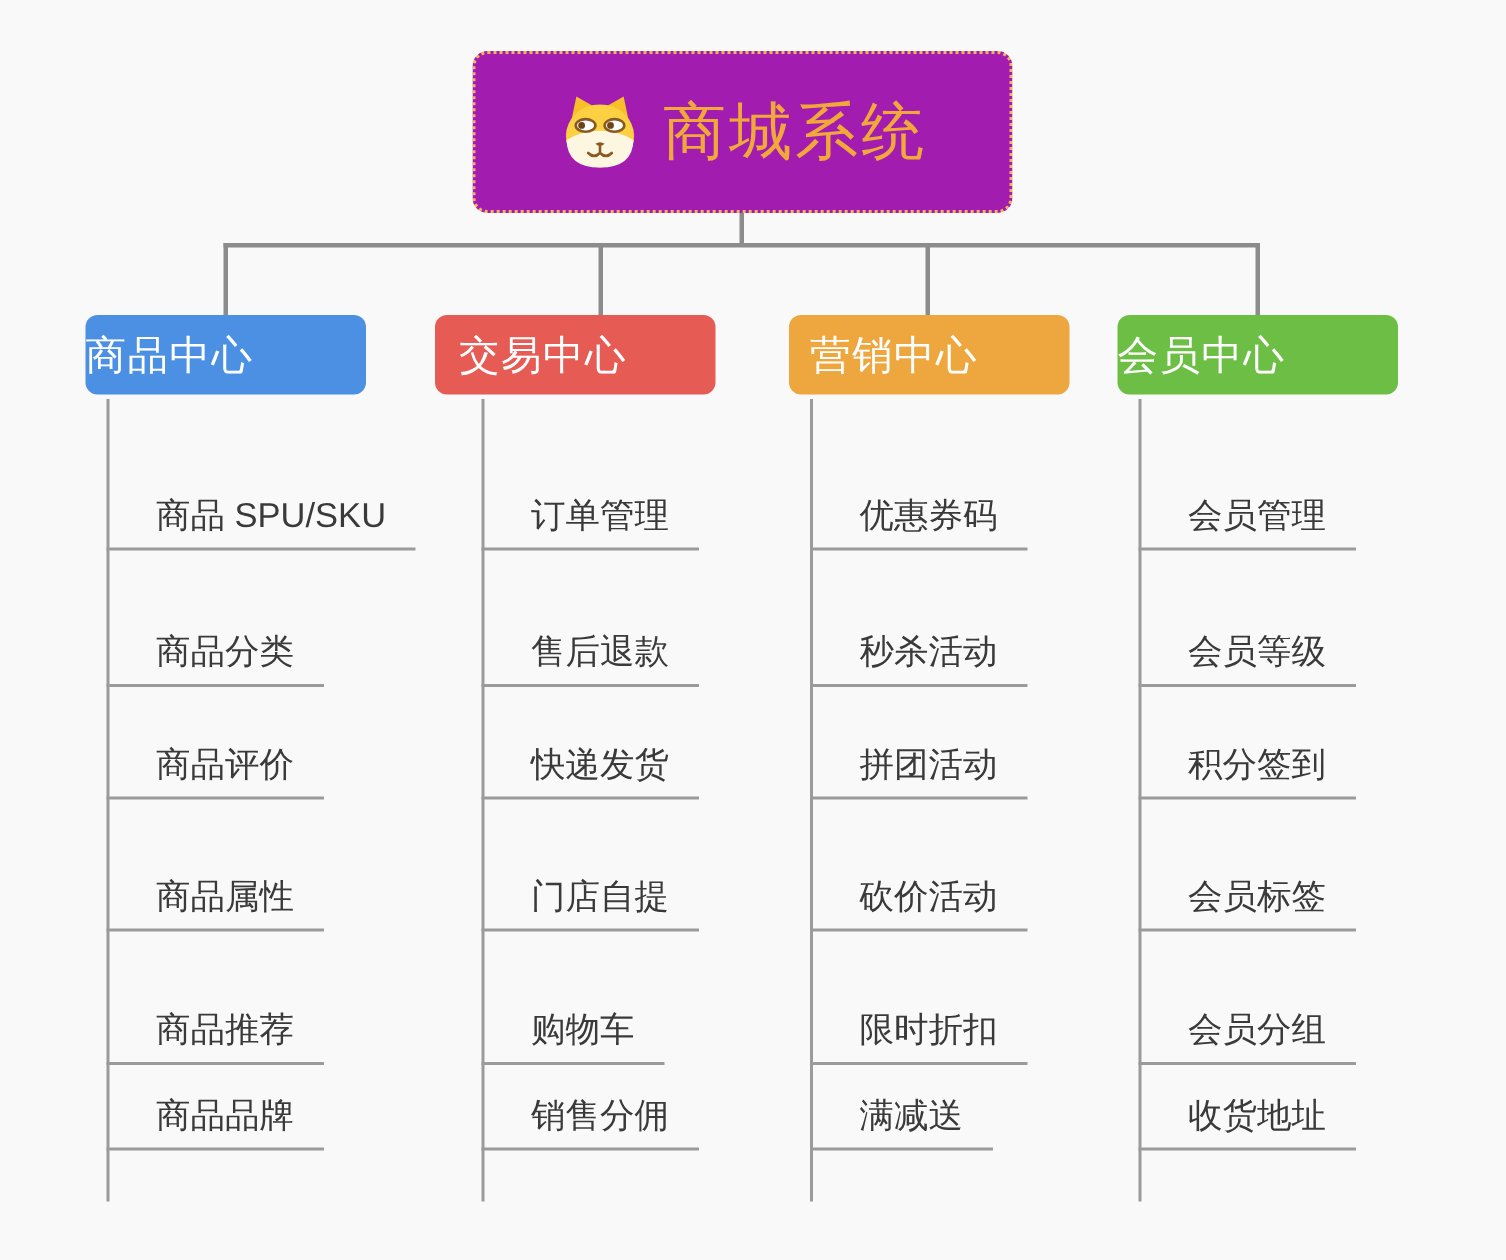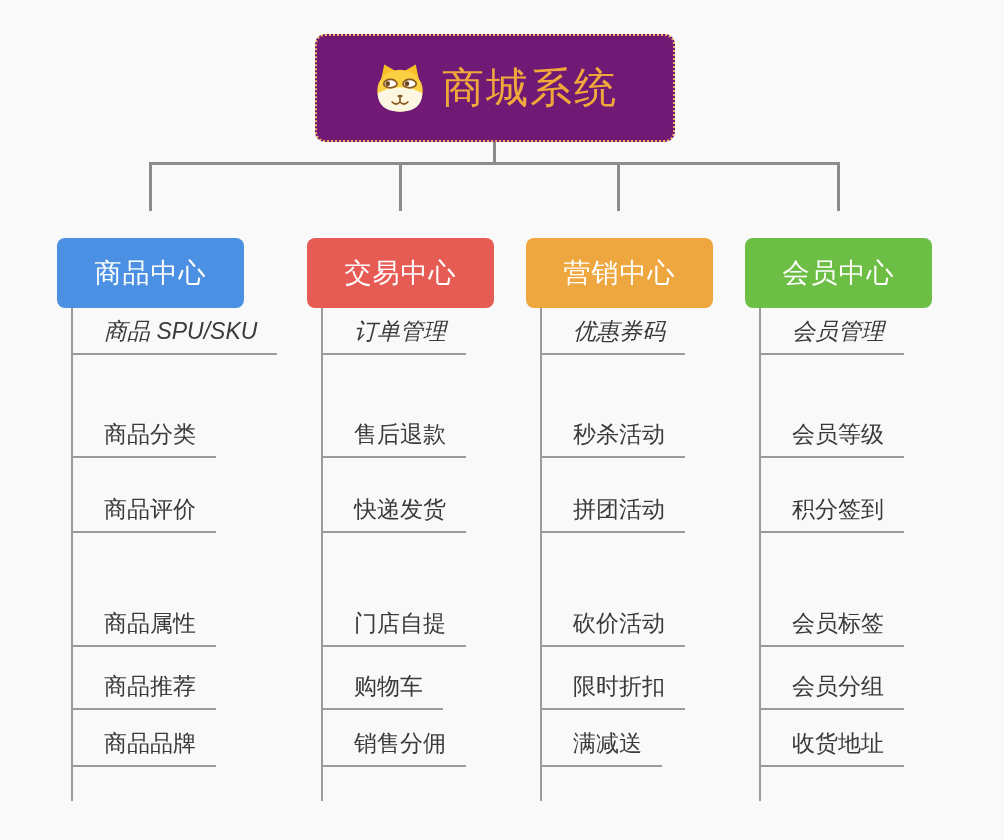--- a/index.html
+++ b/index.html
@@ -26,75 +26,74 @@
   .col-vline.c1 { left: 71px; }
   .col-vline.c2 { left: 321px; }
   .col-vline.c3 { left: 540px; }
   .col-vline.c4 { left: 759px; }
 
   
   .root-node {
     position: absolute;
     left: 315px; top: 34px;
     width: 360px; height: 108px;
-    background: #701a75;
+    background: #a21caf;
     border: 2px dotted #f2b35c;
     border-radius: 10px;
     display: flex;
     align-items: center;
     justify-content: center;
     gap: 14px;
     font-family: Liberation Mono, monospace;
   }
   .root-title {
     font-size: 42px;
     letter-spacing: 2px;
     color: #f0a83a;
   }
   .doge-icon { width: 56px; height: 56px; flex: 0 0 auto; }
 
   
   .branch-box {
     position: absolute;
     top: 210px;
-    width: 187px; height: 70px;
+    width: 187px; height: 53px;
     border-radius: 8px;
     display: flex;
     align-items: center;
-    justify-content: center;
+    justify-content: flex-start;
     color: #ffffff;
     font-size: 27px;
     letter-spacing: 1px;
     cursor: default;
-    margin-top: 28px;
   }
   .branch-box.b1 { left: 57px;  background: #4b90e2; }
-  .branch-box.b2 { left: 307px; background: #e75b55; }
-  .branch-box.b3 { left: 526px; background: #eea73e; }
+  .branch-box.b2 { left: 290px; background: #e75b55; padding-left: 16px; }
+  .branch-box.b3 { left: 526px; background: #eea73e; padding-left: 14px; }
   .branch-box.b4 { left: 745px; background: #6cbe44; }
 
   
   .item {
     position: absolute;
     display: inline-block;
     font-size: 23px;
     line-height: 26px;
     padding: 0 20px 9px 33px;
     border-bottom: 2px solid #9b9b9b;
     white-space: nowrap;
     color: #3a3a3a;
   }
   .col1 .item { left: 71px; }
   .col2 .item { left: 321px; }
   .col3 .item { left: 540px; }
   .col4 .item { left: 759px; }
-  .r1 { top: 318px; font-style: italic; }
+  .r1 { top: 330px; }
   .r2 { top: 407px; margin-top: 14px; }
   .r3 { top: 496px; }
-  .r4 { top: 610px; }
+  .r4 { top: 584px; }
   .r5 { top: 673px; }
   .r6 { top: 730px; }
 </style>
 </head>
 <body>
 
 <div class="line root-stub"></div>
 <div class="line trunk-h"></div>
 <div class="line drop d1"></div>
 <div class="line drop d2"></div>

